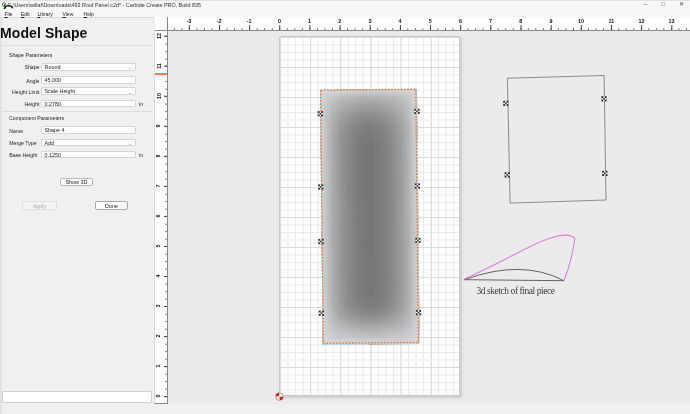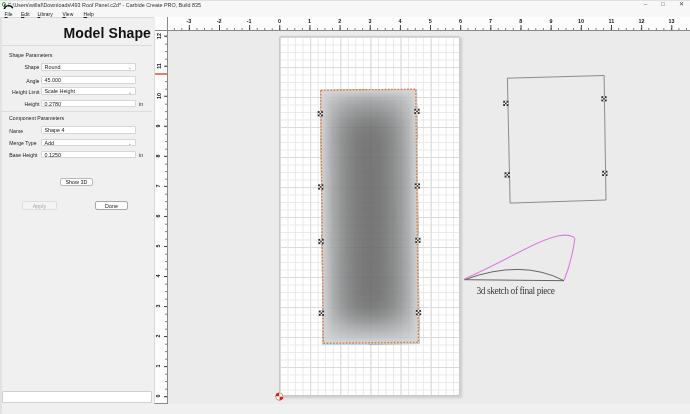--- a/index.html
+++ b/index.html
@@ -13,21 +13,21 @@
 #ttext{left:7.5px;top:1.6px;font-size:5.4px;color:#333;letter-spacing:0px;white-space:nowrap;}
 .winbtn{top:0px;font-size:6px;color:#444;line-height:9px;}
 
 #menubar{left:0;top:9px;width:690px;height:9px;background:#f7f7f7;}
 #menuline{left:0;top:17.2px;width:154px;height:1px;background:#d8d8d8;}
 .mitem{top:10.5px;font-size:5px;color:#1a1a1a;}
 .mitem u{text-decoration:underline;text-underline-offset:1px;}
 
 #panel{left:0;top:18px;width:154px;height:396px;background:#f0f0f0;border-left:2px solid #e2e2e2;box-sizing:border-box;}
 .lbl{font-size:5.2px;color:#1c1c1c;}
-#heading{left:0;top:24.5px;width:151px;text-align:right;font-size:14px;font-weight:bold;color:#111;letter-spacing:0.1px;}
+#heading{left:0;top:24.5px;width:151px;text-align:left;font-size:14px;font-weight:bold;color:#111;letter-spacing:0.1px;}
 .hline{height:1px;background:#dcdcdc;left:2px;width:150px;}
 .field{background:#fff;border:1px solid #d6d6d6;border-radius:1px;box-sizing:border-box;
   left:41px;width:94.5px;height:7.6px;font-size:5.4px;color:#222;padding-left:2.5px;line-height:6.8px;white-space:nowrap;}
 .chev{position:absolute;right:2.5px;top:0.2px;font-size:5px;color:#888;}
 .rl{text-align:right;left:0;width:39.5px;}
 .ll{left:9.3px;text-align:left;}
 .inlbl{left:139px;}
 .btn{background:#fdfdfd;border:1px solid #b9b9b9;border-radius:2px;font-size:5.4px;color:#1c1c1c;
   text-align:center;box-sizing:border-box;}
 

